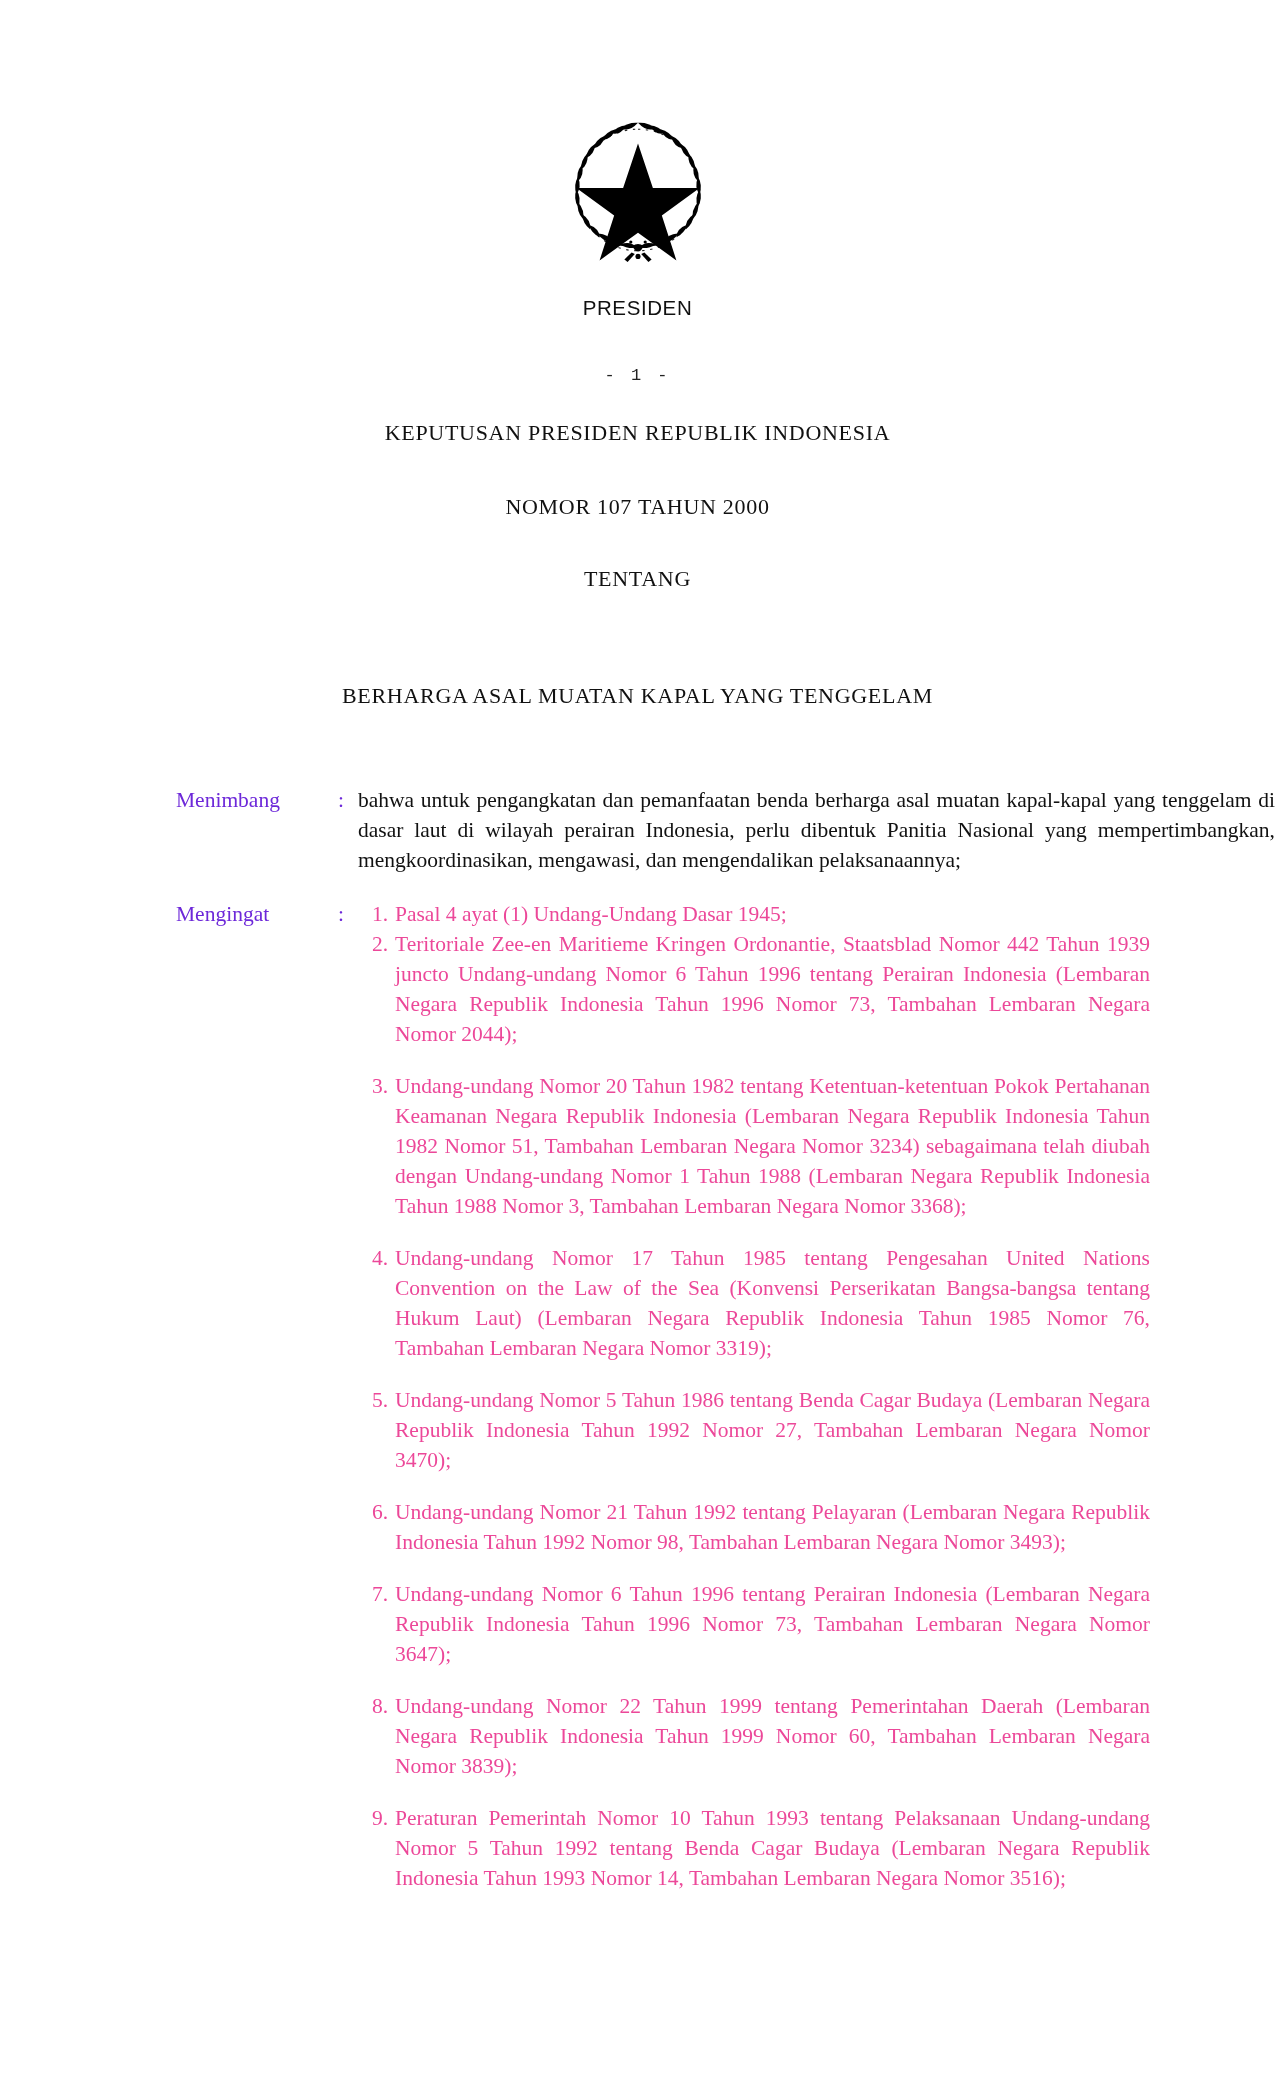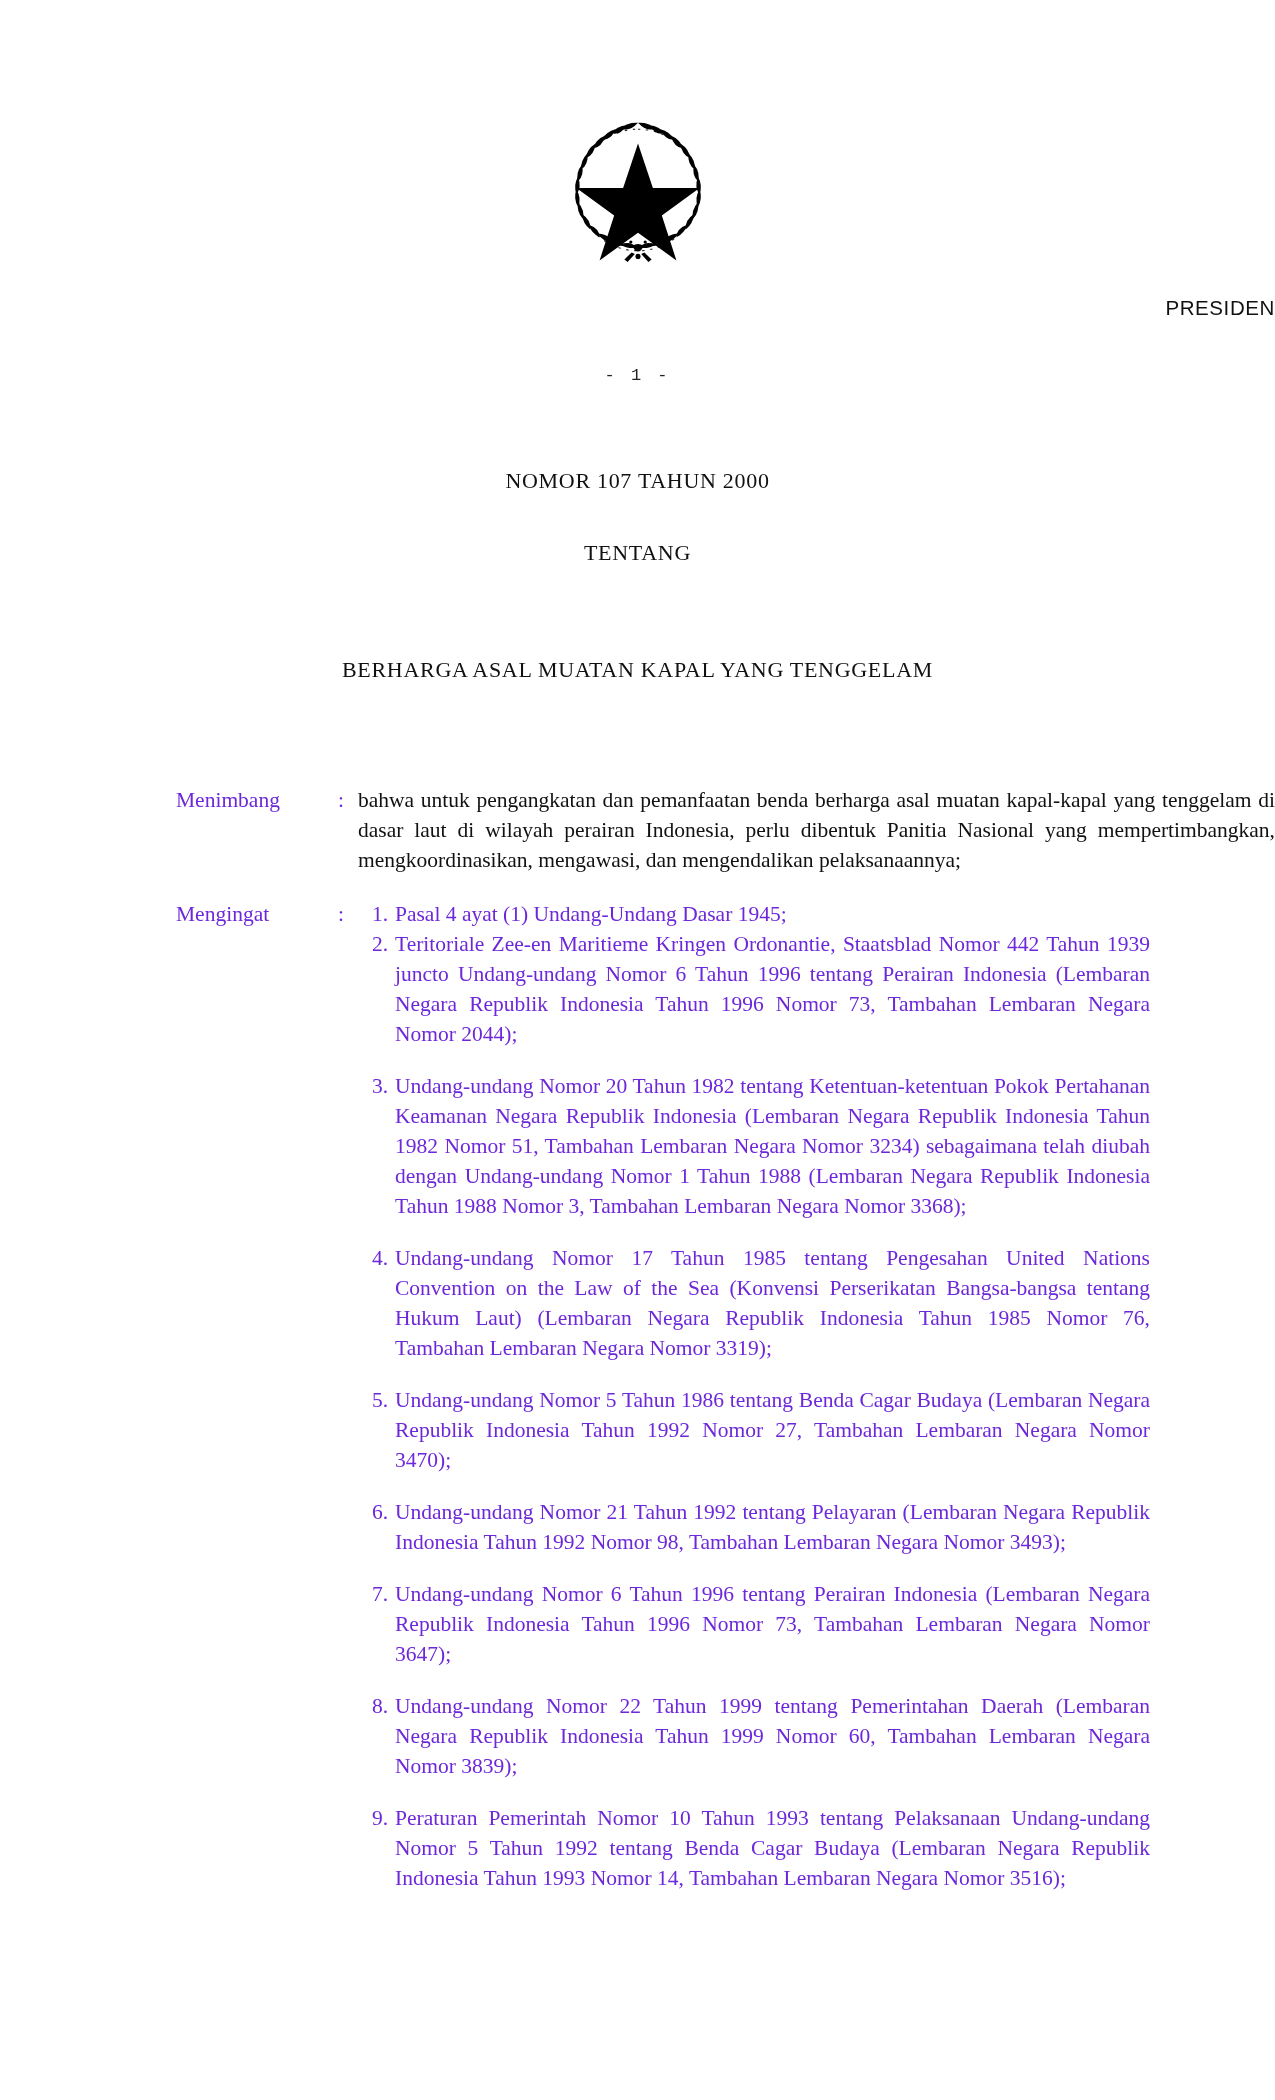--- a/index.html
+++ b/index.html
@@ -32,21 +32,21 @@
     height: 160px;
     display: block;
   }
 
   
   .letterhead {
     position: absolute;
     top: 295px;
     left: 0;
     width: 100%;
-    text-align: right;
+    text-align: center;
     font-family: "Liberation Sans", "DejaVu Sans", sans-serif;
     font-size: 20.5px;
     line-height: 25px;
     letter-spacing: 0.6px;
     color: #111;
   }
   .letterhead div { white-space: nowrap; }
 
   .page-number {
     position: absolute;
@@ -124,21 +124,21 @@
   }
   ol.reg-list > li {
     counter-increment: reg;
     position: relative;
     padding-left: 37px;
     margin-bottom: 22px;
     font-size: 21.5px;
     line-height: 30px;
     text-align: justify;
     text-justify: inter-word;
-    color: #6d28d9;
+    color: #ec4899;
   }
   ol.reg-list > li.tight { margin-bottom: 0px; }
   ol.reg-list > li:last-child { margin-bottom: 12px; }
   ol.reg-list > li::before {
     content: counter(reg) ".";
     position: absolute;
     left: 0;
     top: 0;
     width: 30px;
     text-align: right;
@@ -209,20 +209,21 @@
     </svg>
   </div>
 
   <div class="letterhead">
     <div>PRESIDEN</div>
   </div>
 
   <div class="page-number">-  1  -</div>
 
   <div class="titleblock">
+    <div class="title-line">KEPUTUSAN PRESIDEN REPUBLIK INDONESIA</div>
     <div class="t-spacer-a"></div>
     <div class="title-line">NOMOR 107 TAHUN 2000</div>
     <div class="t-spacer-b"></div>
     <div class="title-line">TENTANG</div>
     <div class="t-spacer-c"></div>
     <div class="t-spacer-d"></div>
     <div class="title-line">BERHARGA ASAL MUATAN KAPAL YANG TENGGELAM</div>
     <div class="t-spacer-e"></div>
   </div>
 

